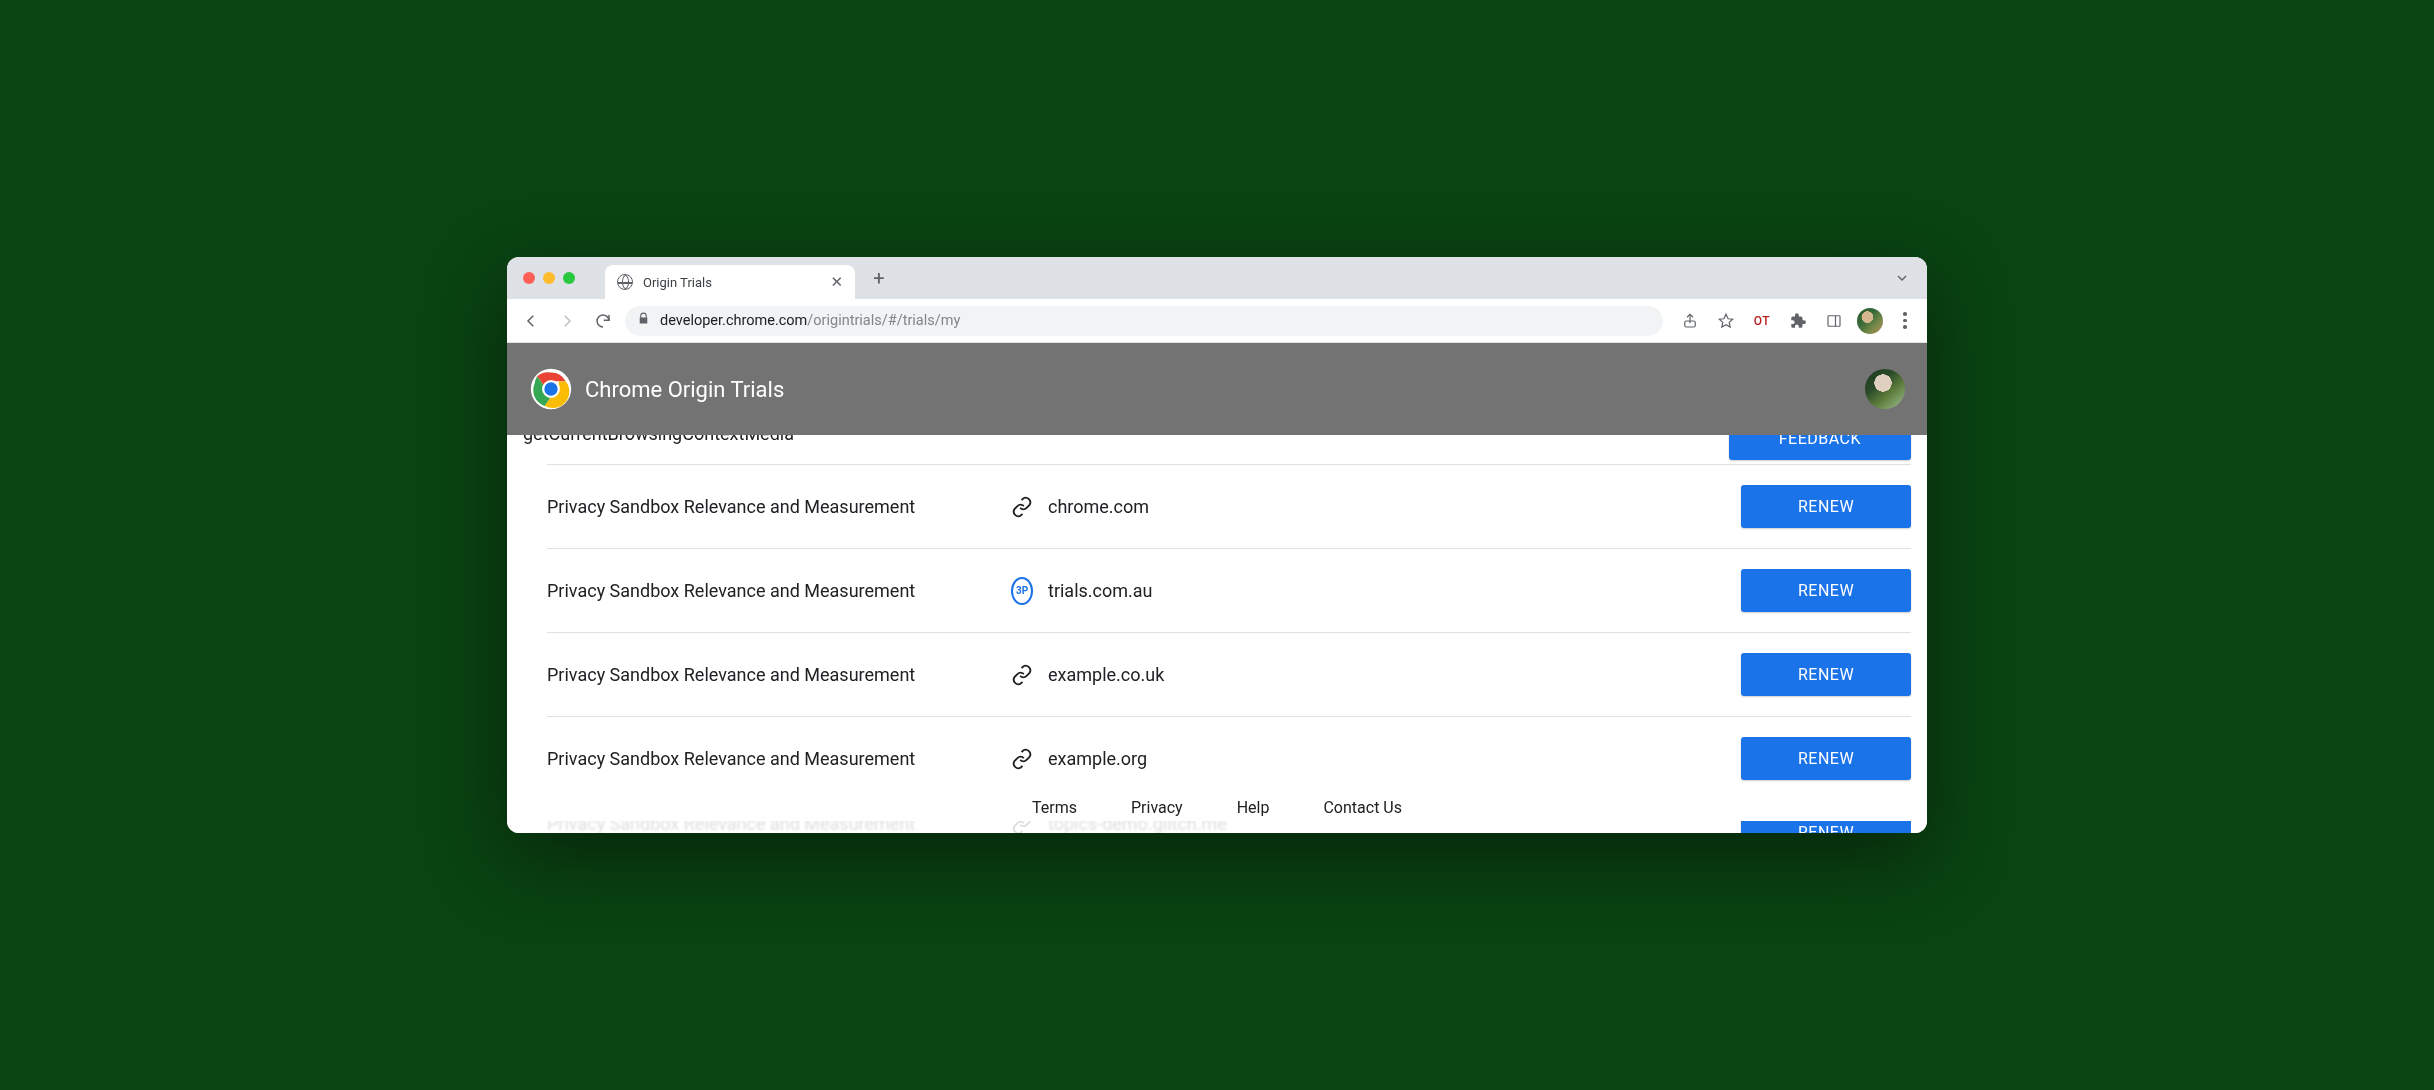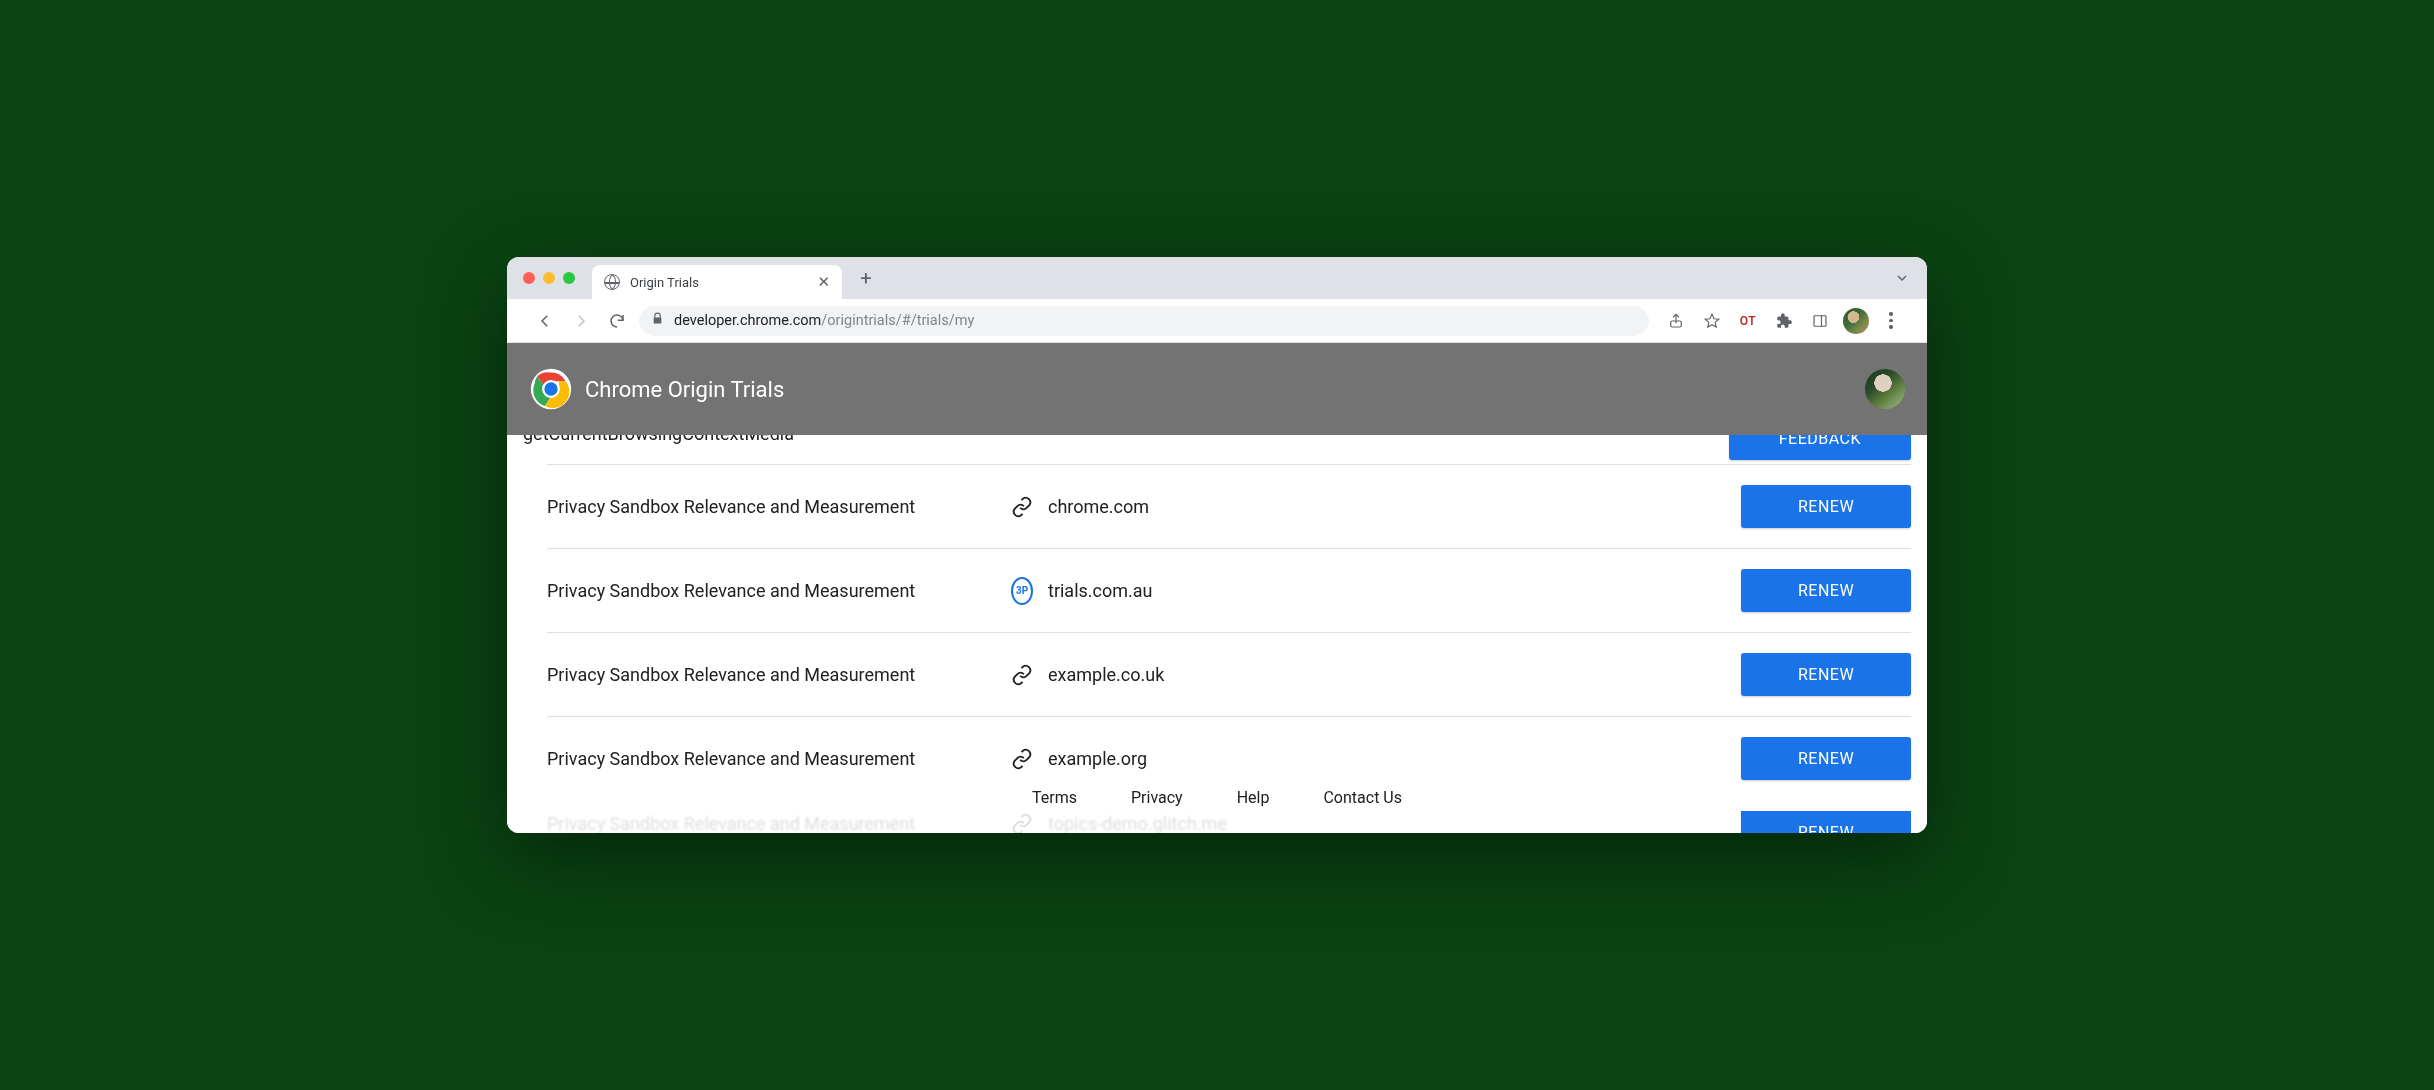--- a/index.html
+++ b/index.html
@@ -46,21 +46,21 @@
     background: #fff;
     height: 34px;
     min-width: 250px;
     border-radius: 8px 8px 0 0;
     display: flex;
     align-items: center;
     padding: 0 12px;
     gap: 10px;
     font-size: 13px;
     color: #3c4043;
-    margin-left: 7px;
+    margin-left: 20px;
   }
   .tab .globe {
     width: 16px; height: 16px;
     border: 1.5px solid #5f6368;
     border-radius: 50%;
     position: relative;
     flex-shrink: 0;
   }
   .tab .globe::before {
     content: ""; position: absolute; top: 0; bottom: 0; left: 50%; width: 7px; margin-left: -3.5px;
@@ -80,21 +80,21 @@
     margin-left: auto; width: 30px; align-self: center; color: #5f6368; margin-right: 10px; cursor: pointer;
     display: flex; justify-content: center;
   }
   
   .toolbar {
     background: #fff;
     height: 44px;
     display: flex;
     align-items: center;
     gap: 8px;
-    padding: 0 24px;
+    padding: 0 10px;
     border-bottom: 1px solid #e1e3e6;
   }
   .tb-btn {
     width: 28px; height: 28px;
     display: flex; align-items: center; justify-content: center;
     color: #5f6368; border-radius: 50%; cursor: pointer;
   }
   .tb-btn.disabled { color: #bfc1c4; }
   .tb-btn svg { width: 18px; height: 18px; stroke: currentColor; fill: none; stroke-width: 2; }
   .omnibox {
@@ -187,21 +187,21 @@
   }
   .feedback-cut {
     position: absolute; right: 16px; top: -18px;
   }
 
   
   .row.bottom-cut .name, .row.bottom-cut .domain { color:#202124; white-space:nowrap; }
 
   
   .footer {
-    position: absolute; bottom: 22px; left: 0; right: 0;
+    position: absolute; bottom: 12px; left: 0; right: 0;
     display: flex; justify-content: center; gap: 54px;
     font-size: 16px; color: #202124; background: #fff;
     padding: 4px 0;
   }
   .footer span { cursor: pointer; }
 </style>
 </head>
 <body>
 
 <div class="window-wrap">

